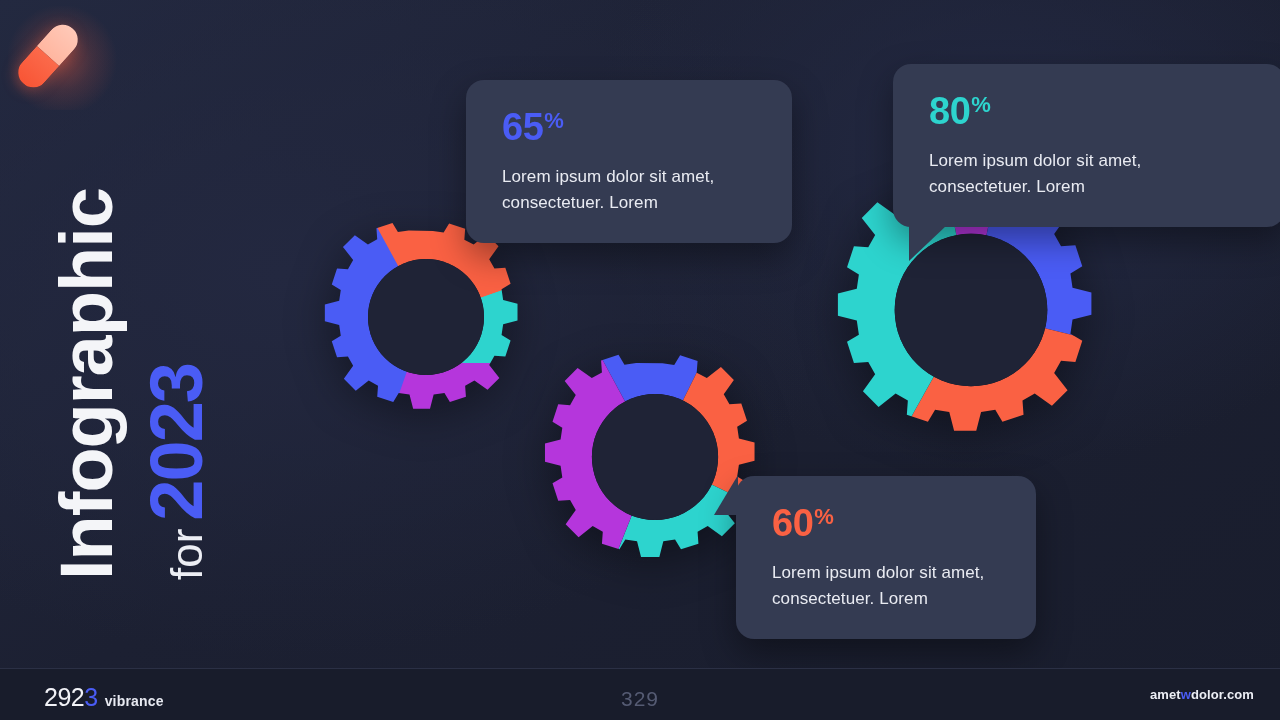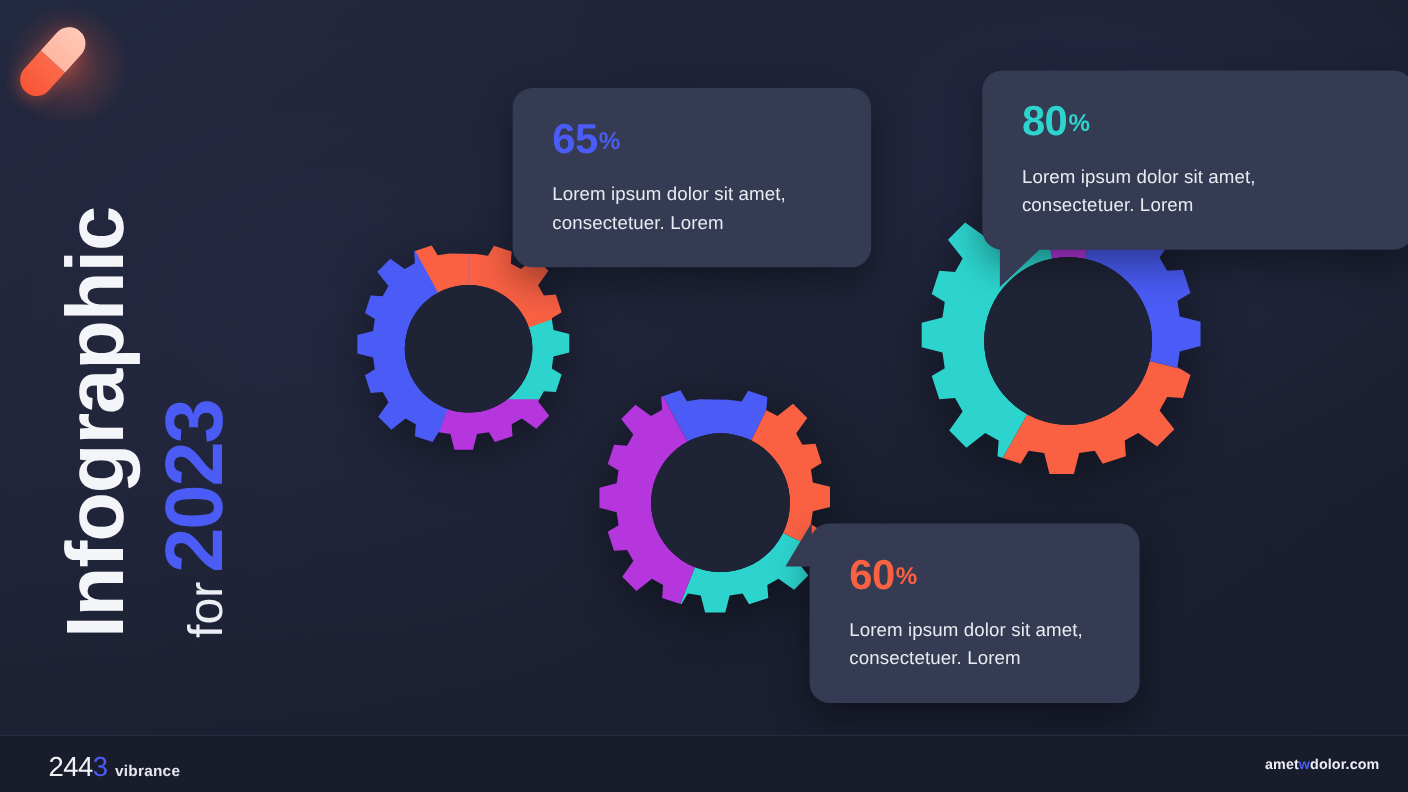--- a/index.html
+++ b/index.html
@@ -98,21 +98,21 @@
     background:#343b52;
     border-radius:18px;
     box-shadow:0 14px 34px rgba(0,0,0,.38);
     padding:28px 30px 26px 36px;
   }
   .card .pct{
     font-weight:700;
     font-size:38px;
     line-height:1;
     letter-spacing:-0.5px;
-    display:flex; align-items:center;
+    display:flex; align-items:flex-start;
     margin-bottom:18px;
   }
   .card .pct .sym{ font-size:22px; font-weight:700; margin-top:2px; margin-left:1px; }
   .card .desc{
     color:#e9ebf2;
     font-size:17px;
     font-weight:400;
     line-height:1.55;
     letter-spacing:.1px;
   }
@@ -316,19 +316,20 @@
     </div>
     <div class="desc">
       <div>Lorem ipsum dolor sit amet,</div>
       <div>consectetuer. Lorem</div>
     </div>
   </div>
 
   <div class="footer-rule"></div>
   <div class="footer">
     <div class="brand">
-      <span class="b-year"><span>244</span><span class="hl">3</span></span>
+      <span class="b-year"><span>292</span><span class="hl">3</span></span>
       <span class="b-name">vibrance</span>
     </div>
+    <div class="page-num">329</div>
     <div class="site"><span>amet</span><span class="hl">w</span><span>dolor.com</span></div>
   </div>
 
 </div>
 
 </body></html>

